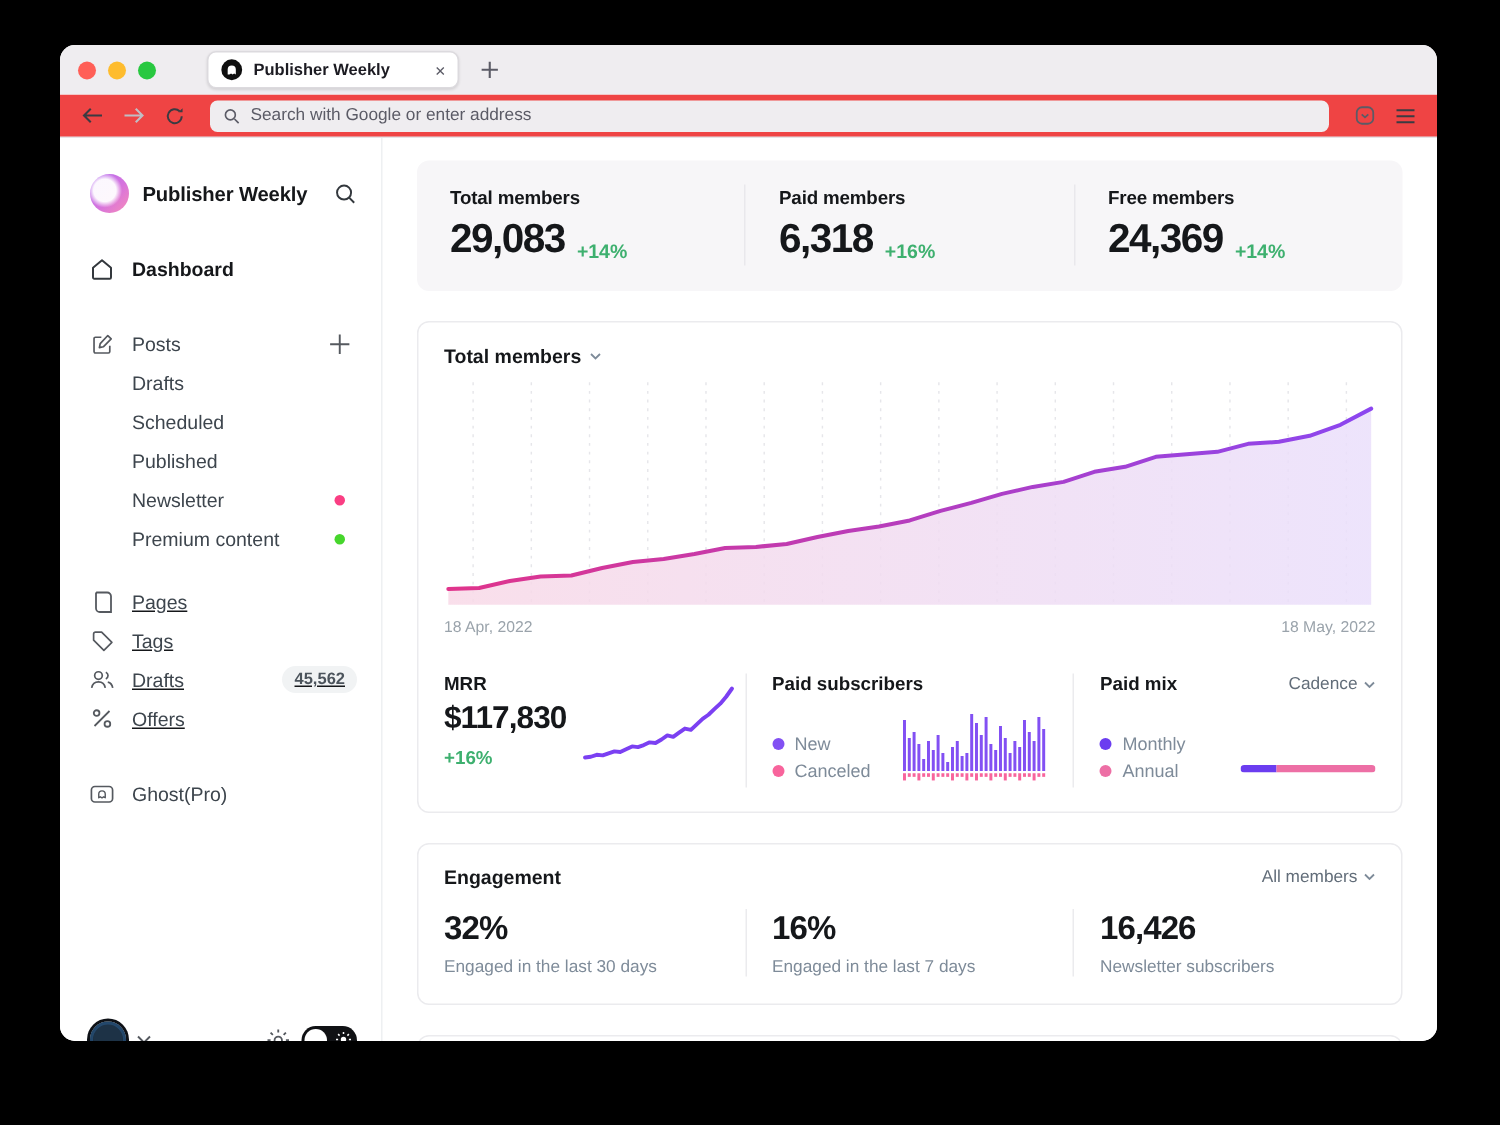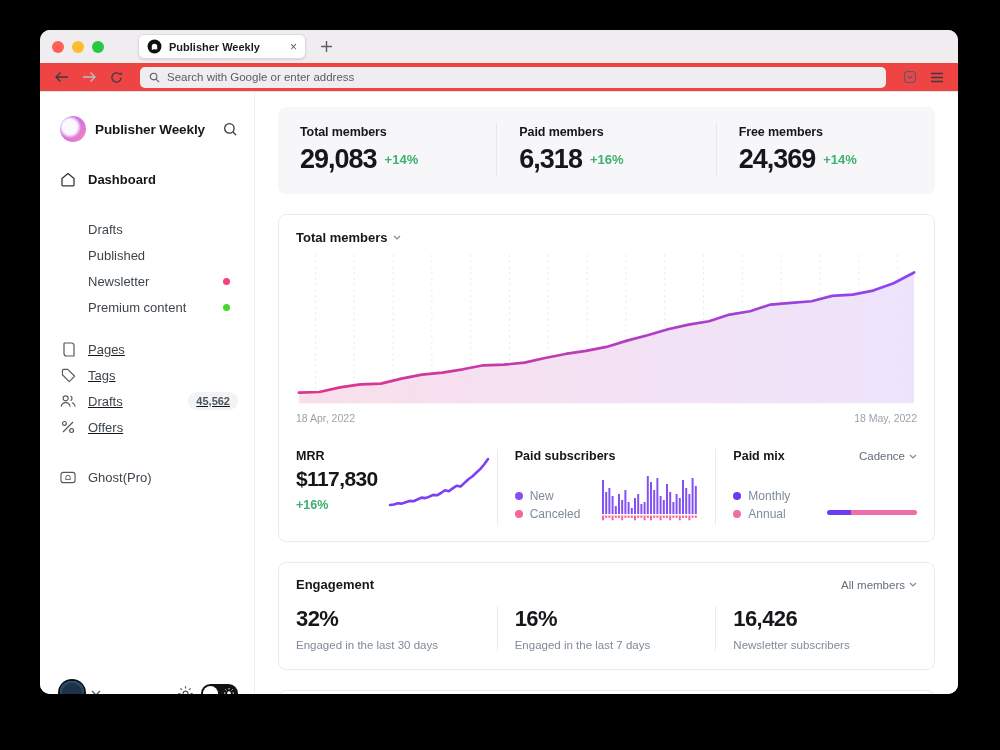--- a/index.html
+++ b/index.html
@@ -82,21 +82,21 @@
     position:relative; display:flex; align-items:center;
   }
   .toggle .knob { position:absolute; left:2px; top:2px; width:15px; height:15px; border-radius:50%; background:#fff; }
   .toggle .sun { position:absolute; right:4px; top:4.5px; }
   
   .main { flex:1; padding:15px 23px 0; overflow:hidden; }
   .stats-card { background:#f7f6f8; border-radius:8px; display:flex; padding:16px 0 17px; }
   .stat-col { flex:1; padding:2px 22px; }
   .stat-col + .stat-col { border-left:1px solid #e9e8ec; }
   .stat-label { font-size:12.5px; font-weight:bold; letter-spacing:-.1px; }
-  .stat-line { margin-top:5px; display:flex; align-items:center; gap:8px; }
+  .stat-line { margin-top:5px; display:flex; align-items:flex-end; gap:8px; }
   .stat-value { font-size:27px; font-weight:bold; letter-spacing:-1px; }
   .delta { font-size:13px; font-weight:bold; }
   .big-card { margin-top:20px; border:1px solid #ebebee; border-radius:8px; overflow:hidden; }
   .card-head { display:flex; align-items:center; gap:5px; padding:15px 17px 4px; font-size:13px; font-weight:bold; }
   .chart-zone { padding:2px 17px 0; }
   #chart-members { width:100%; height:158px; display:block; }
   .date-row { display:flex; justify-content:space-between; padding:3px 17px 12px; font-size:10.5px; color:#9aa3ab; }
   .metrics-row { display:flex; padding:13px 0 16px; }
   .metric-col { flex:1; padding:0 17px; min-width:0; }
   .metric-col + .metric-col { border-left:1px solid #ebebee; }
@@ -210,22 +210,39 @@
           <span class="ic">
             <svg width="16" height="15" viewBox="0 0 16 15">
                 <path d="M2 6.5 8 1.5l6 5V13a.8.8 0 0 1-.8.8H2.8A.8.8 0 0 1 2 13z" stroke="#33383d" stroke-width="1.3" fill="none" stroke-linejoin="round"></path>
               </svg>
           </span>
           <span>Dashboard</span>
         </div>
       </div>
 
       <div class="nav-group2">
+        <div class="row">
+          <span class="ic">
+            <svg width="15" height="15" viewBox="0 0 16 16">
+                <path d="M13 9v4.2a1 1 0 0 1-1 1H2.8a1 1 0 0 1-1-1V4a1 1 0 0 1 1-1H7" stroke="#55595f" stroke-width="1.2" fill="none"></path>
+                <path d="M11.6 1.8 14 4.2 8.4 9.8 5.6 10.4 6.2 7.6z" stroke="#55595f" stroke-width="1.2" fill="none" stroke-linejoin="round"></path>
+              </svg>
+          </span>
+          <span>Posts</span>
+          <span class="trail">
+            <svg width="15" height="15" viewBox="0 0 14 14">
+                <path d="M7 1v12M1 7h12" stroke="#55595f" stroke-width="1.2"></path>
+              </svg>
+          </span>
+        </div>
         <div class="row subrow">
           <span>Drafts</span>
+        </div>
+        <div class="row subrow">
+          <span>Scheduled</span>
         </div>
         <div class="row subrow">
           <span>Published</span>
         </div>
         <div class="row subrow">
           <span>Newsletter</span>
           <span class="dot" style="background: rgb(250, 62, 131);"></span>
         </div>
         <div class="row subrow">
           <span>Premium content</span>

